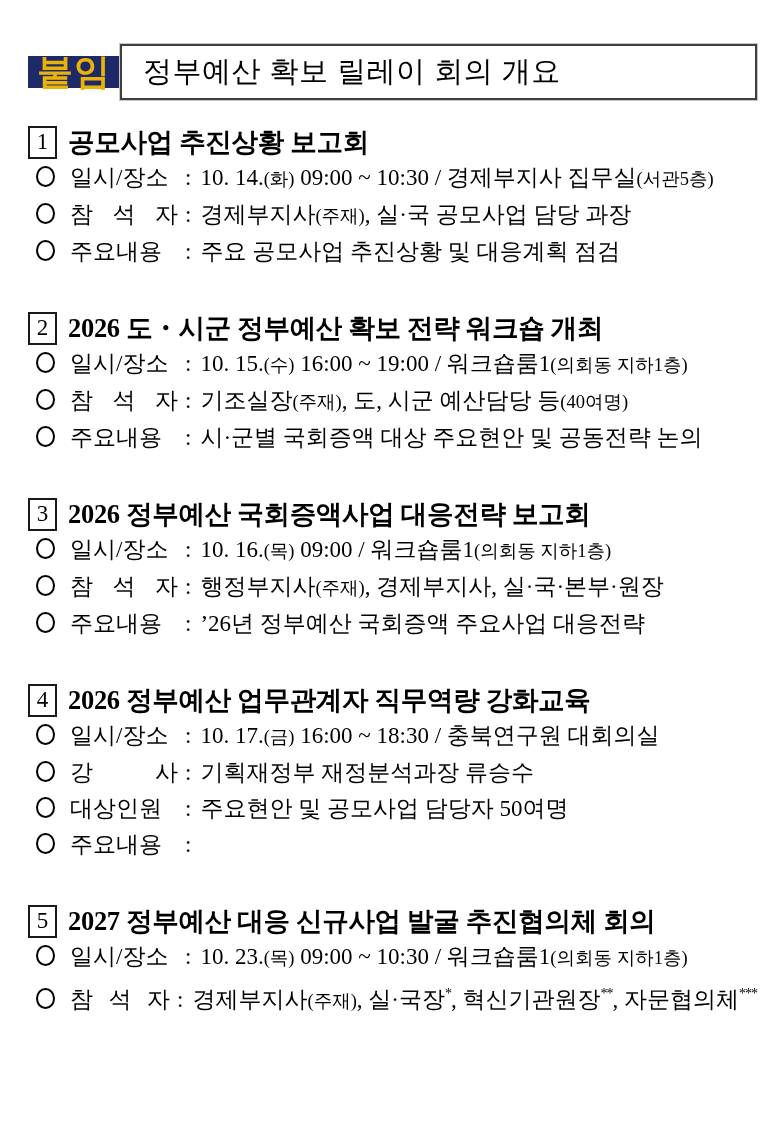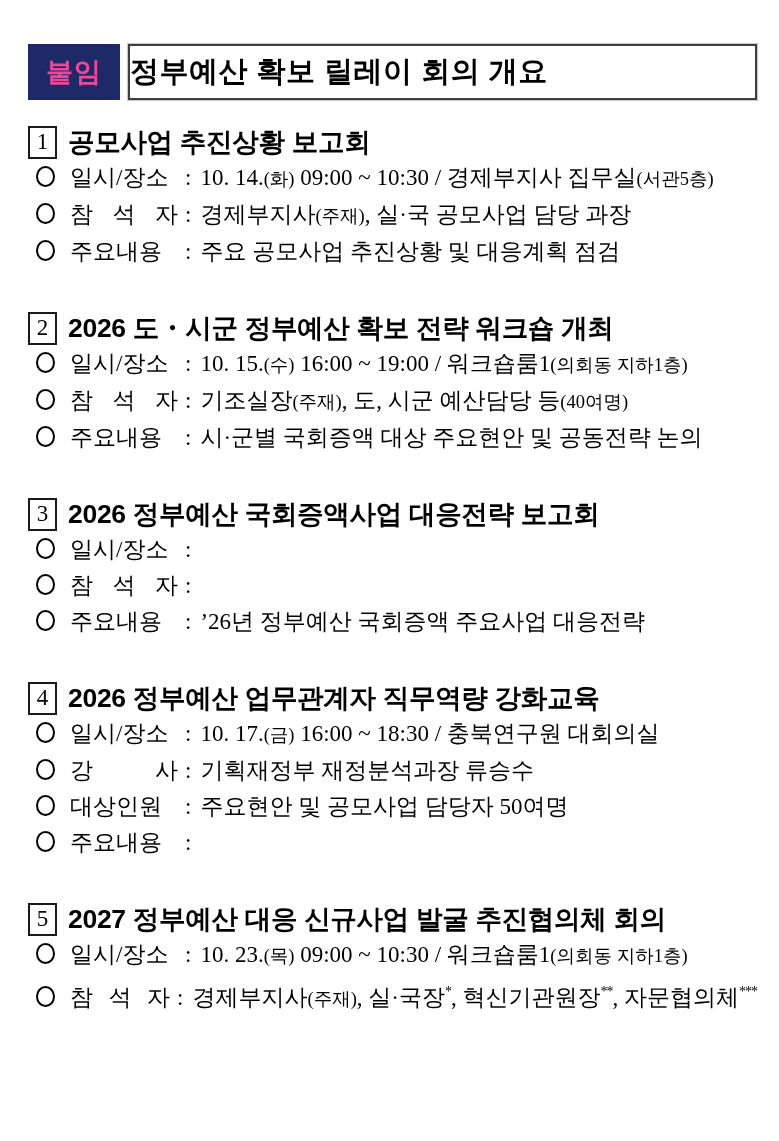--- a/index.html
+++ b/index.html
@@ -7,47 +7,47 @@
     width: 779px; height: 1141px; overflow: hidden;
     color: #000;
     font-family: "Liberation Serif", "DejaVu Serif", serif;
   }
   .page { padding: 44px 22px 0 28px; }
 
   
   .header-row { display: flex; align-items: stretch; height: 56px; }
   .badge {
     width: 92px; display: flex; align-items: center; justify-content: center;
-    background: #1e2a68; color: #ec4899;
+    background: #1e2a68; color: #eab308;
     font-family: "Liberation Sans", "DejaVu Sans", sans-serif;
-    font-weight: 800; font-size: 27px; letter-spacing: 1px;
-    align-self: center; height: 56px;
+    font-weight: 800; font-size: 36px; letter-spacing: 1px;
+    align-self: center; height: 32px;
   }
   .title-box {
-    flex: 1; margin-left: 8px;
+    flex: 1; 
     border: 2px solid #3f3f3f; box-shadow: 0 0 0 1px #c9c9c9;
     display: flex; align-items: center;
-    padding-left: 0;
+    padding-left: 21px;
     font-family: "Liberation Sans", "DejaVu Sans", sans-serif;
-    font-weight: 700; font-size: 29px; letter-spacing: 0.5px;
+    font-weight: 400; font-size: 29px; letter-spacing: 0.5px;
   }
 
   
   .sec { margin-top: 40px; }
   .sec:first-of-type { margin-top: 24px; }
   .sec-head { display: flex; align-items: center; }
   .numbox {
     width: 25px; height: 29px; flex: 0 0 25px;
     border: 2px solid #1a1a1a;
     display: inline-flex; align-items: center; justify-content: center;
     font-family: "Liberation Serif", "DejaVu Serif", serif;
     font-size: 23px; font-weight: 500; margin-right: 11px;
   }
   .sec-title {
-    font-family: Liberation Sans, sans-serif;
+    font-family: Liberation Serif, serif;
     font-weight: 800; font-size: 26.5px; letter-spacing: -0.3px;
     white-space: nowrap;
   }
 
   .item {
     display: flex; align-items: baseline;
     margin-top: 0; line-height: 36px; white-space: nowrap;
     font-size: 23px;
   }
   .bullet {
@@ -128,25 +128,27 @@
 
   <section class="sec">
     <div class="sec-head">
       <span class="numbox">3</span>
       <span class="sec-title">2026 정부예산 국회증액사업 대응전략 보고회</span>
     </div>
     <div class="item">
       <span class="bullet"></span>
       <span class="label">일시/장소</span>
       <span class="colon">:</span>
-    </div>
-    <div class="item">
-      <span class="bullet"></span>
-      <span class="label">참 석 자</span>
-      <span class="colon">:</span>
+      <span class="val"><span>10. 16.</span><span class="sm">(목)</span><span> 09:00  /  워크숍룸1</span><span class="sm">(의회동 지하1층)</span></span>
+    </div>
+    <div class="item">
+      <span class="bullet"></span>
+      <span class="label">참 석 자</span>
+      <span class="colon">:</span>
+      <span class="val"><span>행정부지사</span><span class="sm">(주재)</span><span>, 경제부지사, 실·국·본부·원장</span></span>
     </div>
     <div class="item">
       <span class="bullet"></span>
       <span class="label">주요내용</span>
       <span class="colon">:</span>
       <span class="val"><span>’26년 정부예산 국회증액 주요사업 대응전략</span></span>
     </div>
   </section>
 
   <section class="sec">

